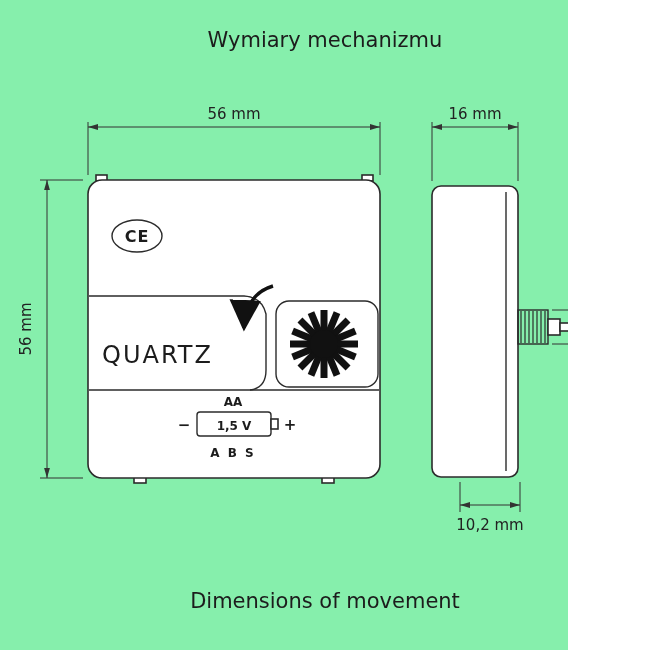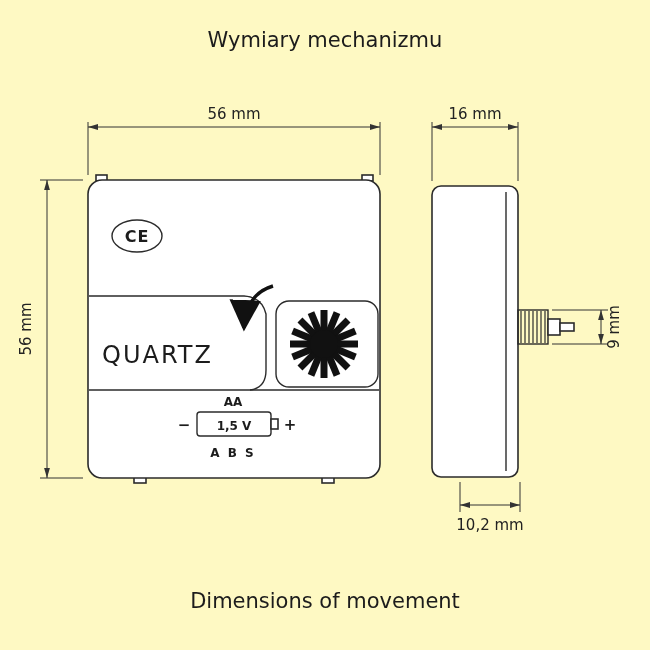--- a/index.html
+++ b/index.html
@@ -1,17 +1,17 @@
 <!DOCTYPE html>
 <html><head>
 <meta charset="utf-8">
 <style>
   html,body{margin:0;padding:0;background:#ffffff;}
   body{width:650px;height:650px;font-family:"DejaVu Sans","Liberation Sans",sans-serif;}
-  .stage{position:relative;width:650px;height:650px;background:#fef9c3;overflow:hidden;}
+  .stage{position:relative;width:568px;height:650px;background:#86efac;overflow:hidden;}
   svg{display:block;}
   text{fill:#1c1c1c;}
   .title{font-size:21px;}
   .dim-text{font-size:15px;fill:#222;}
   .small-bold{font-size:12px;font-weight:bold;}
   .outline{fill:#ffffff;stroke:#2b2b2b;stroke-width:1.6;}
   .thin{fill:none;stroke:#2b2b2b;stroke-width:1.4;}
   .dim{stroke:#333;stroke-width:1;fill:none;}
   .ext{stroke:#333;stroke-width:1;}
 </style>

